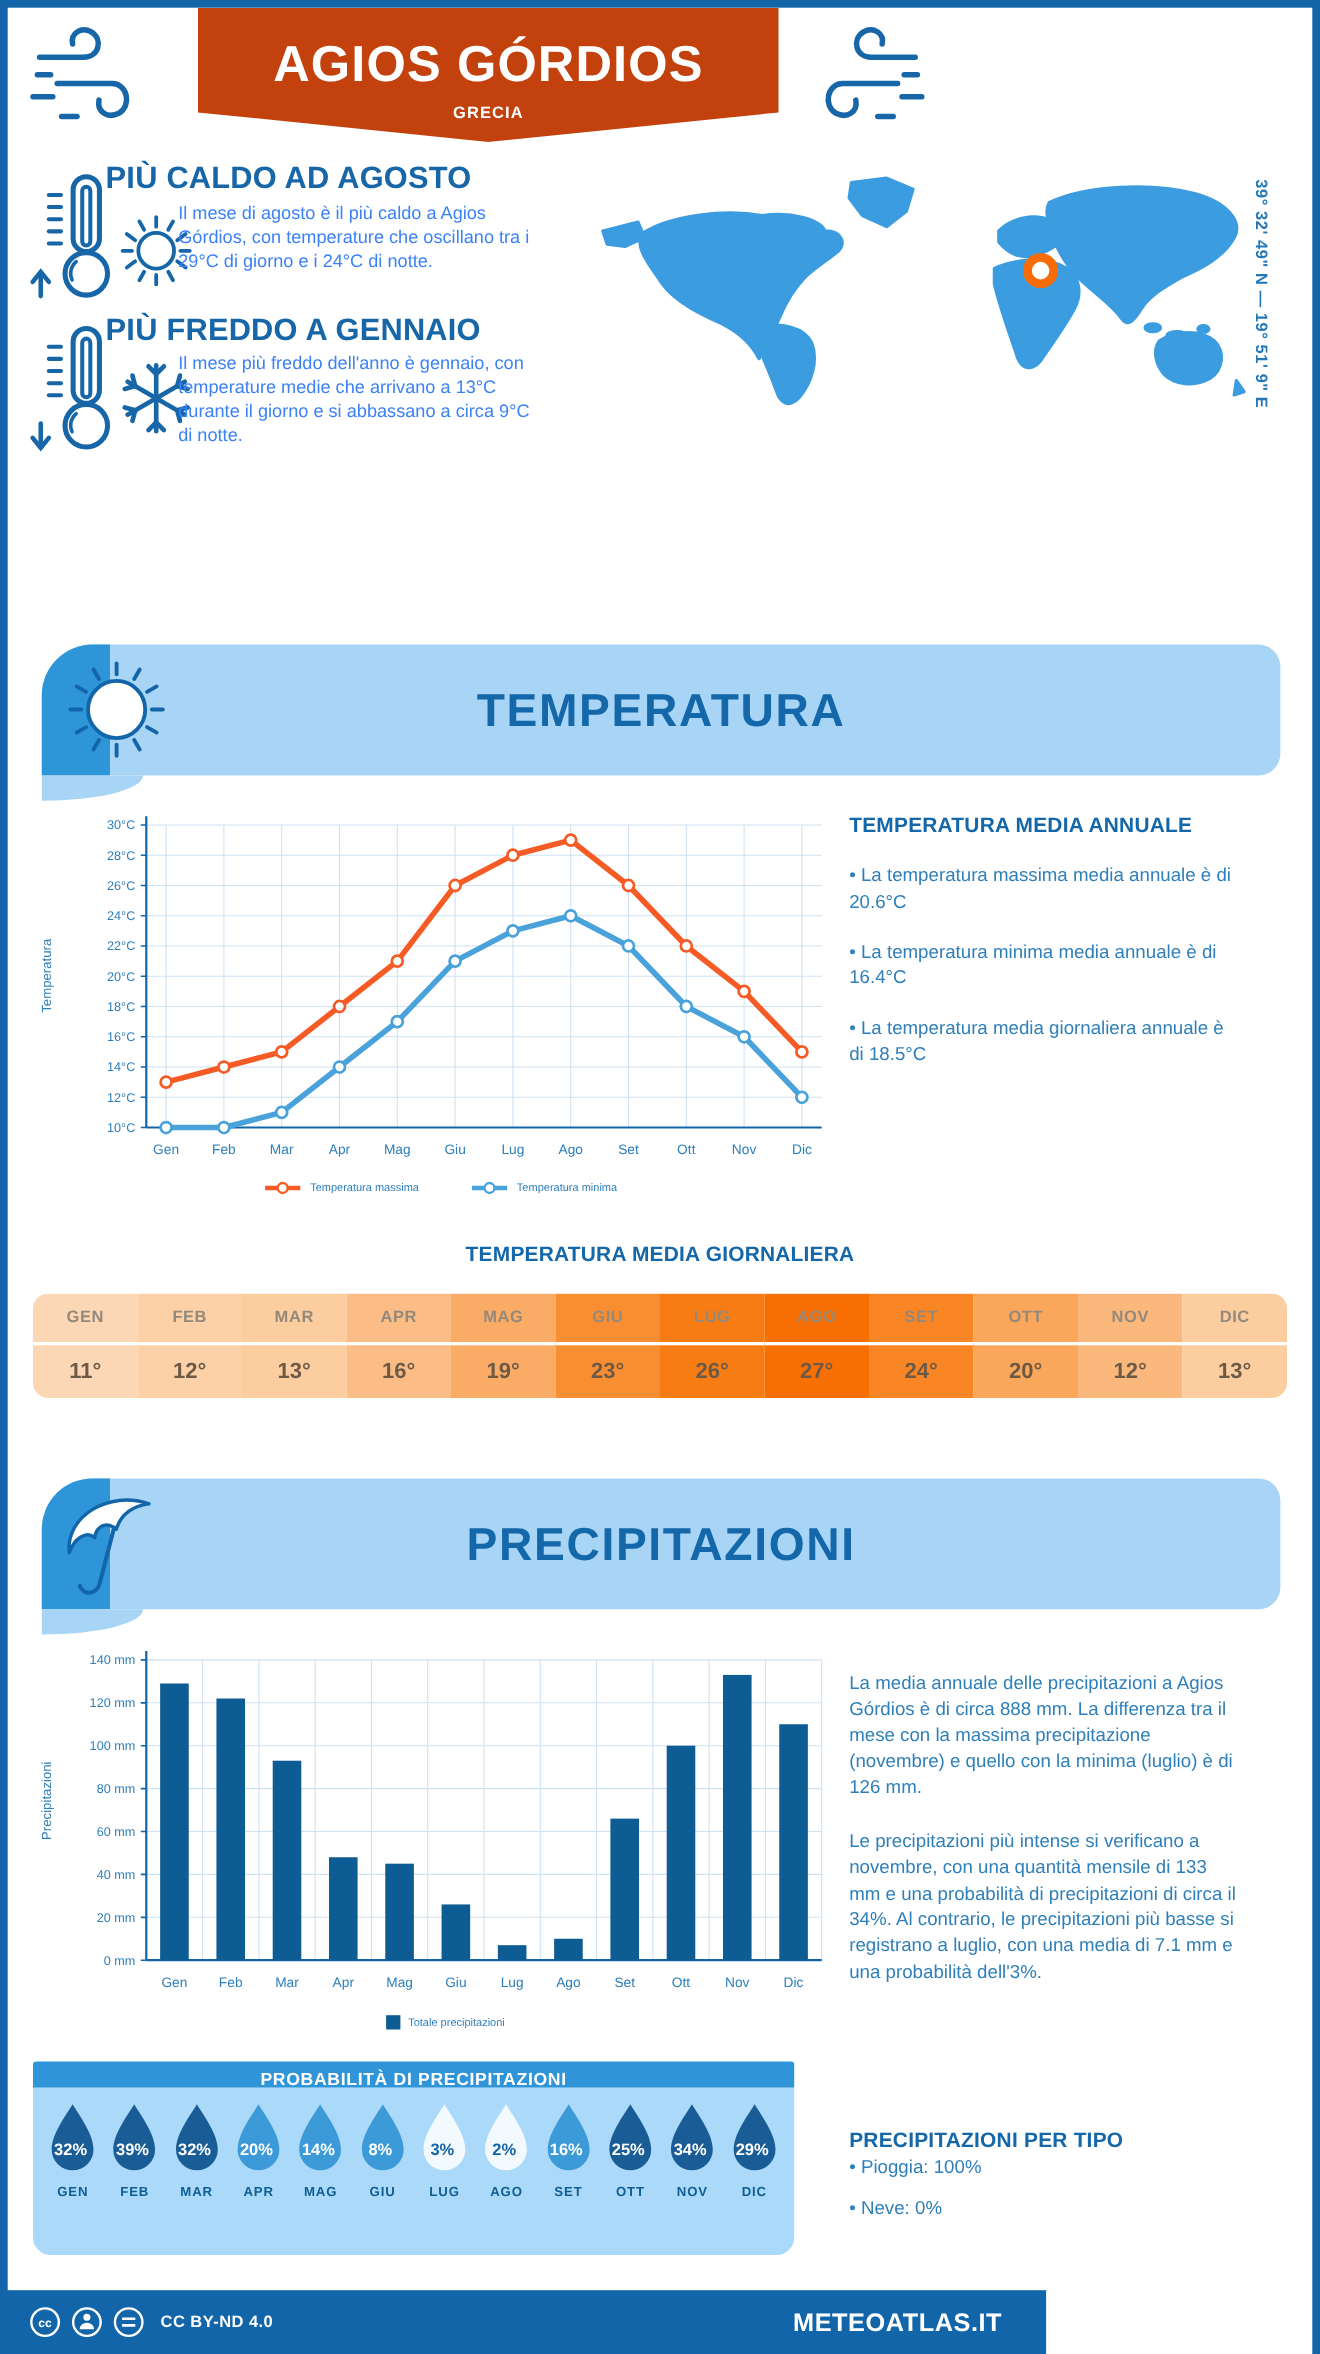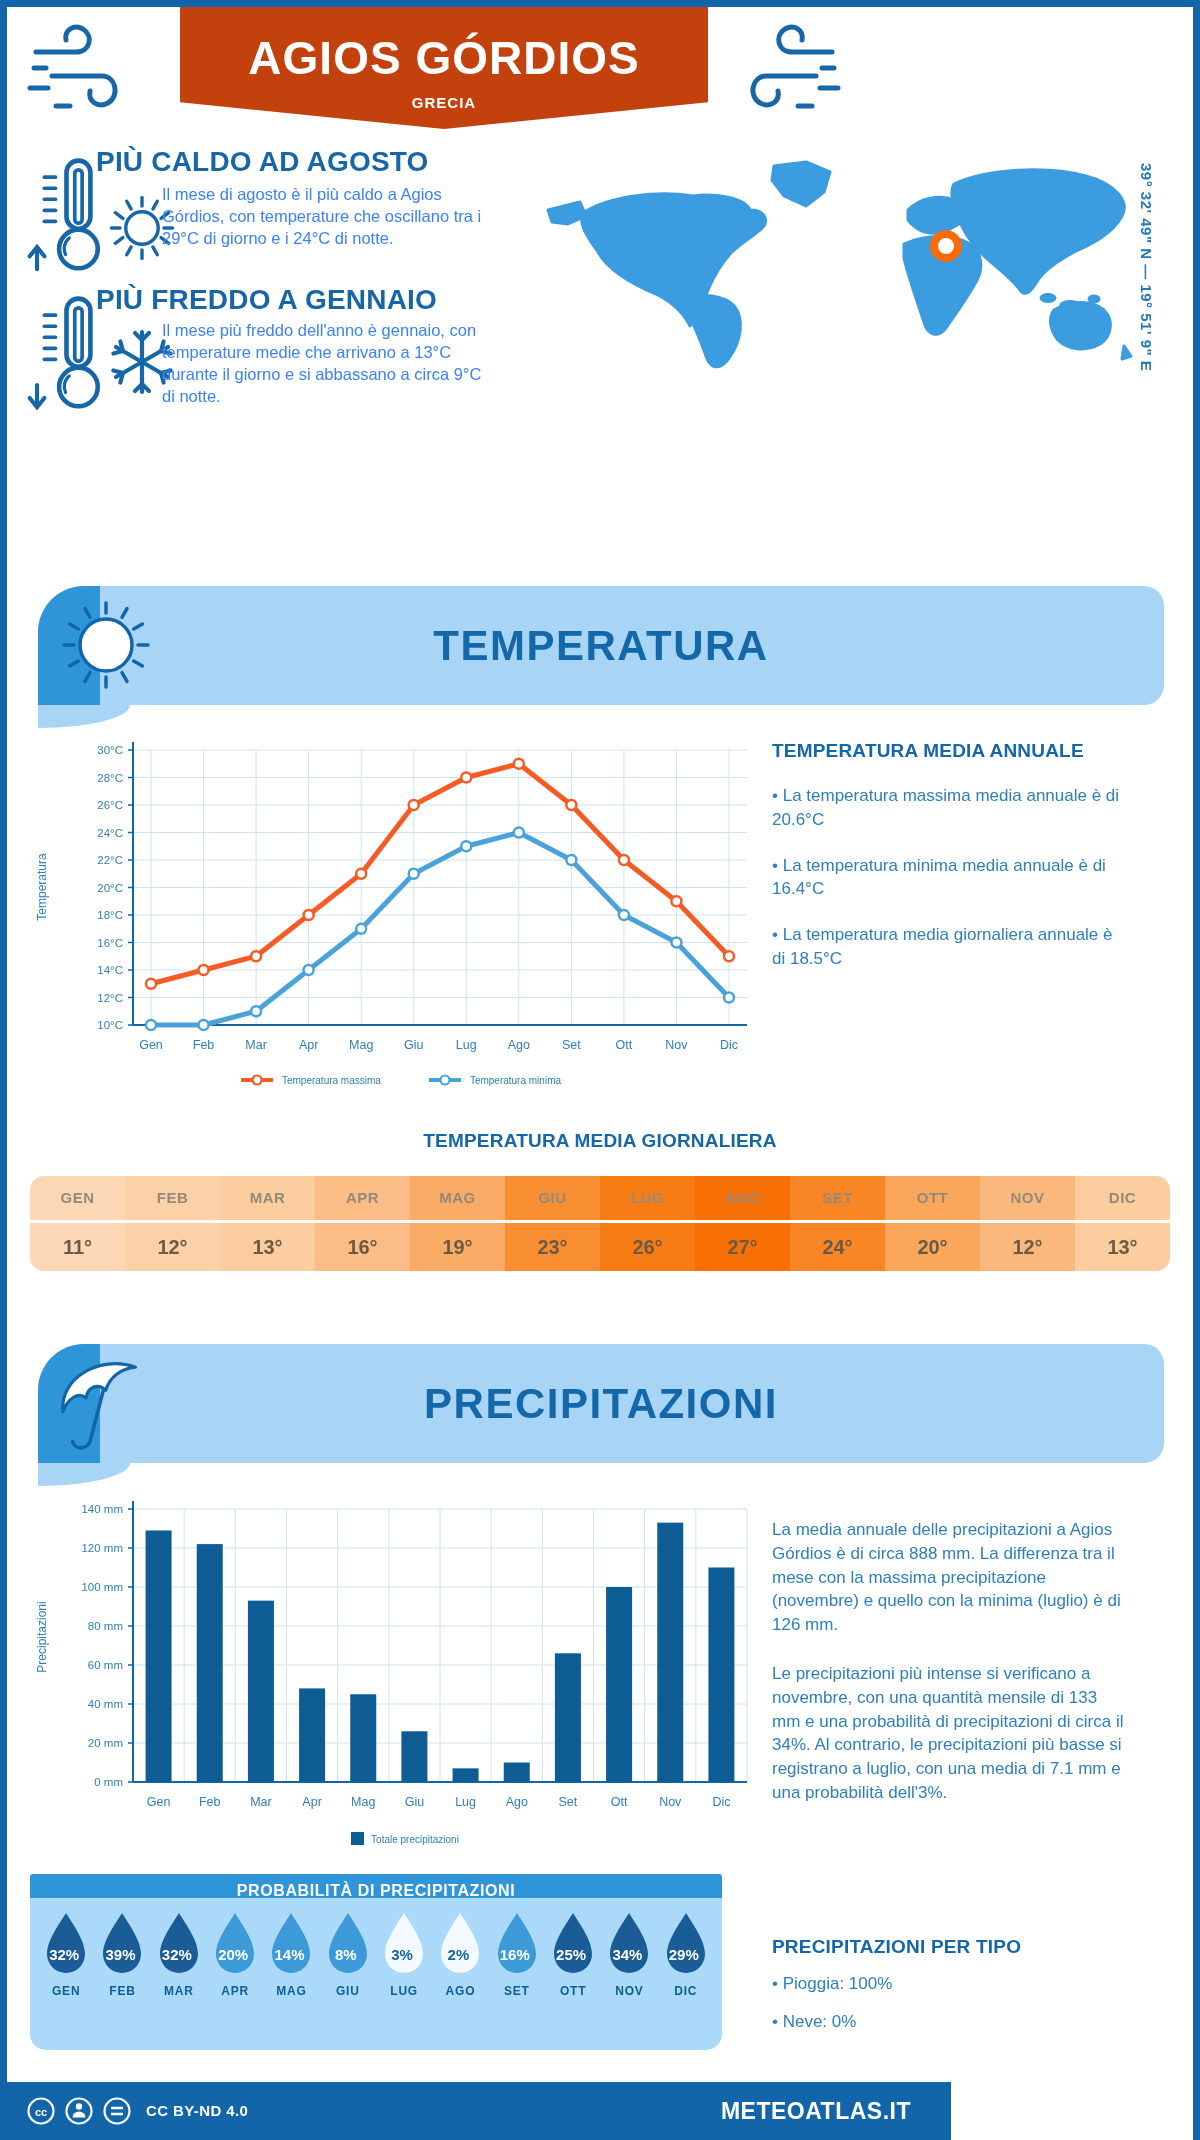--- a/index.html
+++ b/index.html
@@ -517,21 +517,21 @@
           </svg><div class="drop-pct">34%</div><div class="drop-month">NOV</div></div>
         <div class="drop-item"><svg width="48" height="66" viewBox="0 0 48 66">
             <path d="M24,3 C18,13 5,30 5,44 a19,19 0 0 0 38,0 C43,30 30,13 24,3 Z" fill="#1a5c96"></path>
           </svg><div class="drop-pct">29%</div><div class="drop-month">DIC</div></div>
       </div>
   </div>
 
   <div class="abs" style="left:772px;top:1936px;width:352px;">
     <div class="col-title">PRECIPITAZIONI PER TIPO</div>
     <div class="col-text" id="type-bullets">
-        <div style="margin-top: 14px;">• Pioggia: 100%</div>
+        <div style="">• Pioggia: 100%</div>
         <div style="margin-top: 14px;">• Neve: 0%</div>
       </div>
   </div>
 
   <div class="abs footer">
     <svg class="foot-ic" style="left:26px;" width="30" height="30" viewBox="0 0 30 30">
       <circle cx="15" cy="15" r="12.5" fill="none" stroke="#fff" stroke-width="2.2"></circle>
       <text x="15" y="19.5" text-anchor="middle" font-size="11" font-weight="bold" fill="#fff" font-family="Liberation Sans, sans-serif">cc</text>
     </svg>
     <svg class="foot-ic" style="left:64px;" width="30" height="30" viewBox="0 0 30 30">

